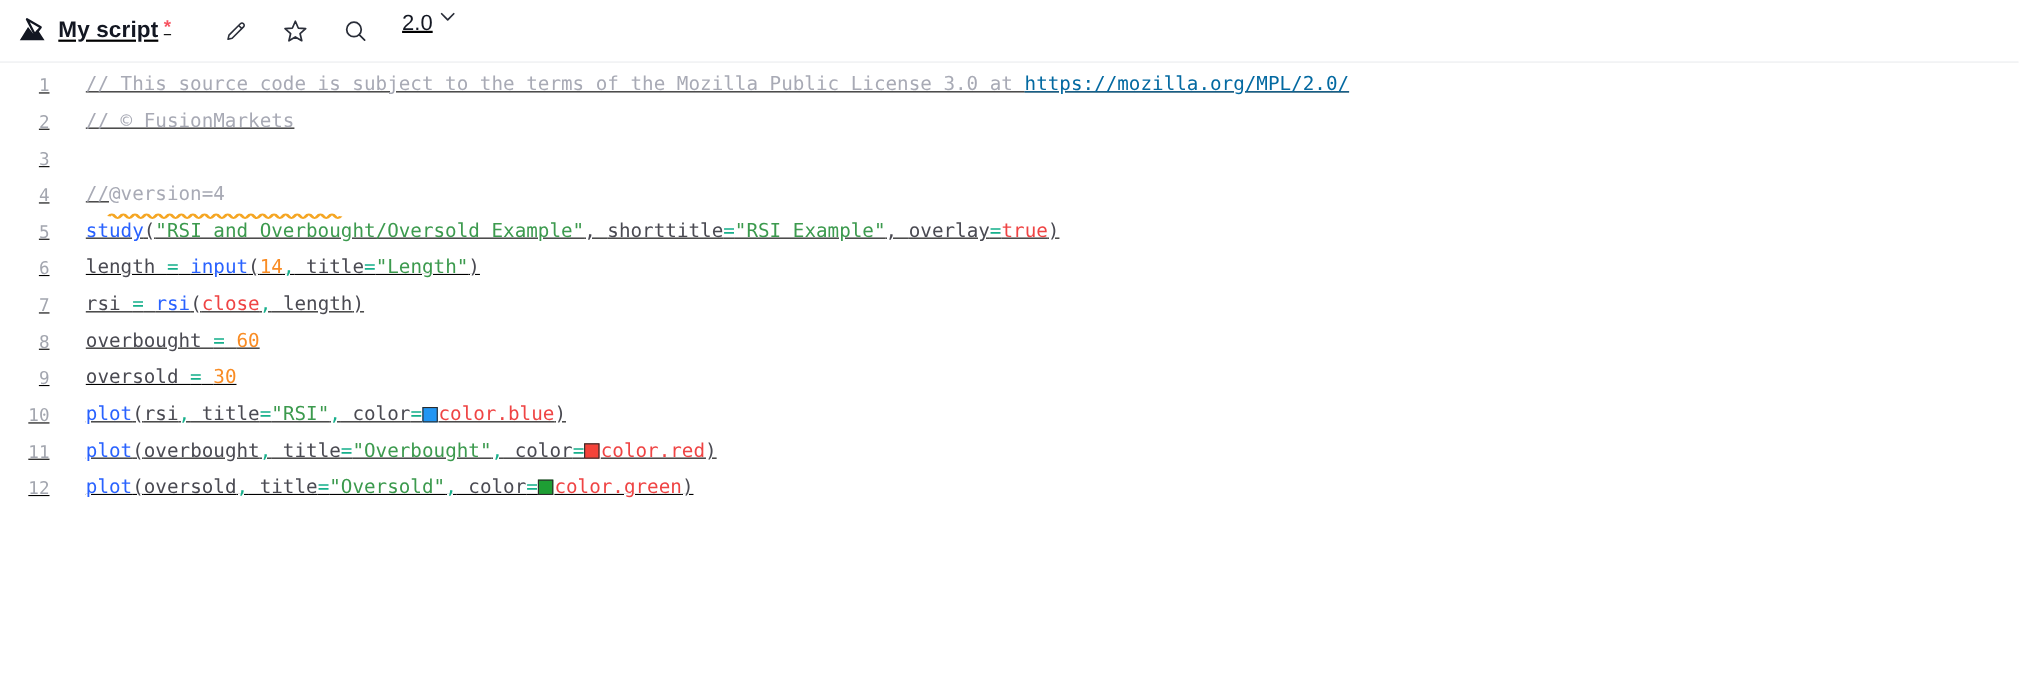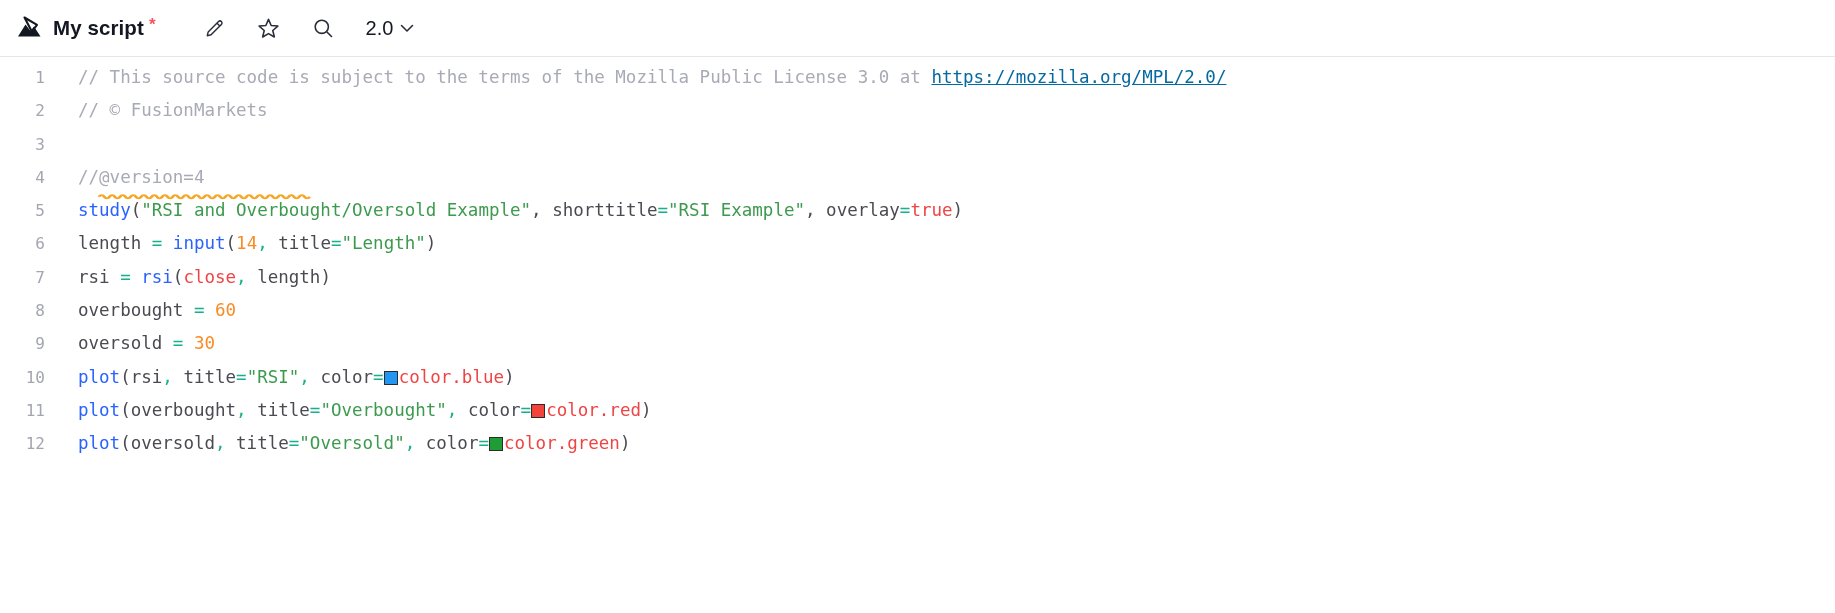--- a/index.html
+++ b/index.html
@@ -14,20 +14,21 @@
     overflow: hidden;
   }
 
   .app {
     width: 1835px;
     height: 534px;
     position: relative;
     background: #ffffff;
     display: flex;
     flex-direction: column;
+    text-decoration: underline;
   }
 
   
   .header {
     height: 57px;
     min-height: 57px;
     display: flex;
     align-items: center;
     padding-left: 14px;
     box-sizing: border-box;
@@ -74,21 +75,21 @@
     border-radius: 4px;
   }
 
   .icon-edit { margin-left: 38px; }
   .icon-star { margin-left: 12px; }
   .icon-search { margin-left: 12px; }
 
   .version-box {
     margin-left: 16px;
     display: flex;
-    align-items: center;
+    align-items: flex-start;
     gap: 7px;
     height: 36px;
     padding: 0 6px;
     border-radius: 4px;
   }
   .version-label {
     font-size: 20px;
     color: #131722;
     font-family: "Liberation Sans", sans-serif;
   }

